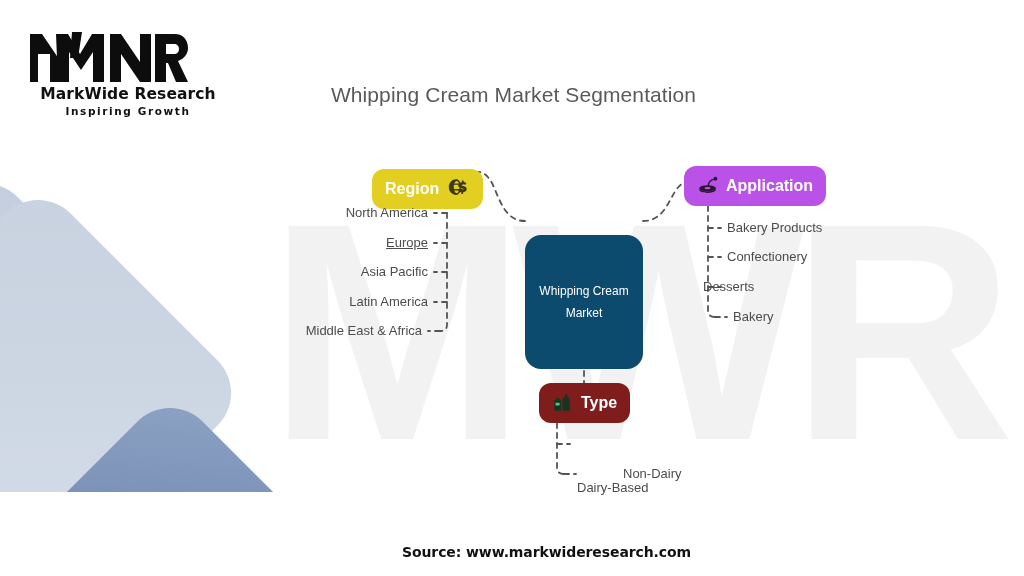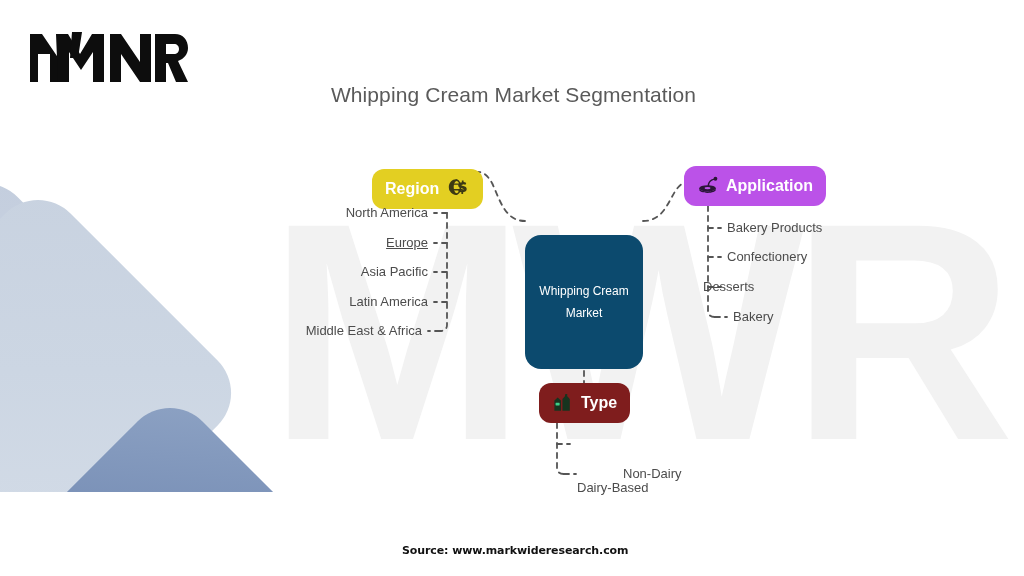--- a/index.html
+++ b/index.html
@@ -169,21 +169,21 @@
     line-height: 16px;
   }
   .leaf-left { text-align: right; }
   .leaf-right { text-align: left; }
 
   
   .source {
     position: absolute;
     left: 402px;
     top: 544px;
-    font-size: 11px;
+    font-size: 14px;
     font-weight: bold;
     color: #111111;
     font-family: "DejaVu Sans", sans-serif;
     letter-spacing: -.1px;
   }
   .disclaimer {
     position: absolute;
     left: 679px;
     top: 550px;
     font-size: 10.5px;
@@ -207,20 +207,22 @@
   <div class="logo">
     <svg class="logo-mark" width="160" height="56" viewBox="0 0 160 56">
       <g fill="#0d0d0d">
         <path d="M2 54 L2 6 L14 6 L33 34 L33 54 L22 54 L22 26 L10 26 L10 54 Z"></path>
         <path d="M28 6 L40 6 L52 26 L64 6 L76 6 L76 54 L65 54 L65 24 L53 42 L41 24 L41 54 L30 54 Z"></path>
         <path d="M44 4 L54 4 L50 30 L42 30 Z"></path>
         <path d="M82 54 L82 6 L93 6 L112 34 L112 6 L123 6 L123 54 L112 54 L93 26 L93 54 Z"></path>
         <path d="M127 54 L127 6 L147 6 C155 6 160 12 160 20 C160 26 156 31 150 33 L160 54 L148 54 L140 35 L138 35 L138 54 Z M138 16 L138 26 L146 26 C149 26 151 24 151 21 C151 18 149 16 146 16 Z"></path>
       </g>
     </svg>
+    <div class="logo-name">MarkWide Research</div>
+    <div class="logo-tag">Inspiring Growth</div>
   </div>
 
   <div class="chart-title">
     <span>Whipping Cream Market Segmentation</span>
   </div>
 
   <svg class="diagram-svg" width="1024" height="576">
     <g fill="none" stroke="#555555" stroke-width="1.8" stroke-dasharray="5,5" stroke-linecap="round">
 
       <path d="M525,221 C505,221 500,200 492,183 C487,174 482,172 478,172"></path>

